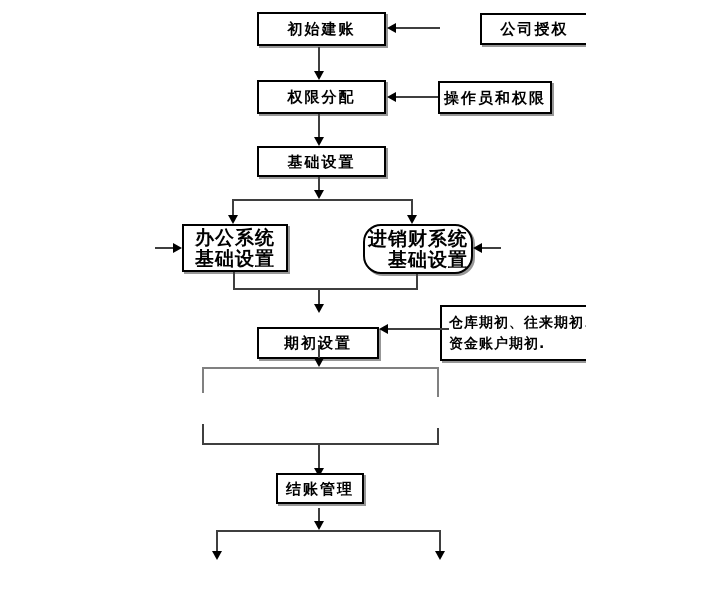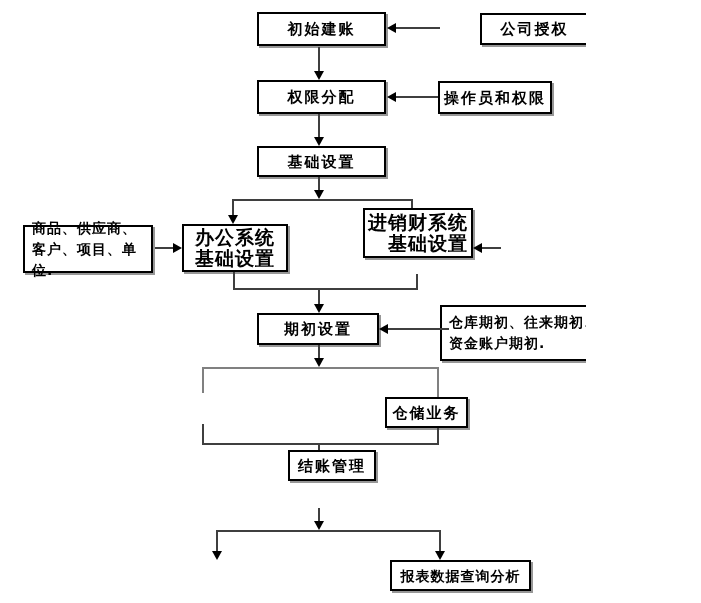--- a/index.html
+++ b/index.html
@@ -54,60 +54,57 @@
   <div class="node" style="left:257px;top:146px;width:129px;height:31px;">基础设置</div>
 
   <div class="vline" style="left:318px;top:177px;height:14px;"></div>
   <div class="arr down" style="left:314px;top:190px;"></div>
   <div class="hline" style="left:232px;top:199px;width:181px;"></div>
   <div class="vline" style="left:232px;top:199px;height:17px;"></div>
   <div class="arr down" style="left:228px;top:215px;"></div>
   <div class="vline" style="left:411px;top:199px;height:17px;"></div>
   <div class="arr down" style="left:407px;top:215px;"></div>
 
-  <div class="node note" style="left:23px;top:225px;width:130px;height:48px;">商品、供应商、客户、项目、单位.</div>
   <div class="node two-line" style="left:182px;top:224px;width:106px;height:48px;">办公系统
 基础设置</div>
-  <div class="node two-line" style="left:363px;top:208px;width:110px;height:50px;">进销财系统
+  <div class="node two-line" style="left:363px;top:224px;width:110px;height:50px;border-radius:18px;">进销财系统
 基础设置</div>
   <div class="hline" style="left:155px;top:247px;width:19px;"></div>
   <div class="arr right" style="left:173px;top:243px;"></div>
   <div class="hline" style="left:482px;top:247px;width:19px;"></div>
   <div class="arr left" style="left:473px;top:243px;"></div>
 
   <div class="vline" style="left:233px;top:272px;height:16px;"></div>
   <div class="vline" style="left:416px;top:274px;height:14px;"></div>
   <div class="hline" style="left:233px;top:288px;width:185px;"></div>
   <div class="vline" style="left:318px;top:288px;height:17px;"></div>
   <div class="arr down" style="left:314px;top:304px;"></div>
 
-  <div class="node" style="left:257px;top:313px;width:122px;height:32px;">期初设置</div>
+  <div class="node" style="left:257px;top:327px;width:122px;height:32px;">期初设置</div>
   <div class="node note" style="left:440px;top:305px;width:181px;height:56px;">仓库期初、往来期初、资金账户期初.</div>
   <div class="hline" style="left:388px;top:328px;width:61px;"></div>
   <div class="arr left" style="left:379px;top:324px;"></div>
 
   <div class="vline" style="left:318px;top:345px;height:14px;"></div>
   <div class="arr down" style="left:314px;top:358px;"></div>
   <div class="hline gray" style="left:202px;top:367px;width:237px;"></div>
   <div class="vline gray" style="left:202px;top:367px;height:26px;"></div>
   <div class="vline gray" style="left:437px;top:367px;height:30px;"></div>
 
-  <div class="node" style="left:385px;top:397px;width:83px;height:31px;">仓储业务</div>
 
   <div class="vline" style="left:202px;top:424px;height:19px;"></div>
   <div class="vline" style="left:437px;top:428px;height:15px;"></div>
   <div class="hline" style="left:202px;top:443px;width:237px;"></div>
   <div class="vline" style="left:318px;top:443px;height:26px;"></div>
   <div class="arr down" style="left:314px;top:468px;"></div>
 
-  <div class="node" style="left:276px;top:450px;width:88px;height:31px;margin-left:12px;">结账管理</div>
+  <div class="node" style="left:276px;top:473px;width:88px;height:31px;">结账管理</div>
 
   <div class="vline" style="left:318px;top:508px;height:14px;"></div>
   <div class="arr down" style="left:314px;top:521px;"></div>
   <div class="hline" style="left:216px;top:530px;width:225px;"></div>
   <div class="vline" style="left:216px;top:530px;height:22px;"></div>
   <div class="arr down" style="left:212px;top:551px;"></div>
   <div class="vline" style="left:439px;top:530px;height:22px;"></div>
   <div class="arr down" style="left:435px;top:551px;"></div>
 
-  <div class="node" style="left:390px;top:560px;width:141px;height:31px;font-size:14px;letter-spacing:1px;">报表数据查询分析</div>
 
 </div>
 
 </body></html>

